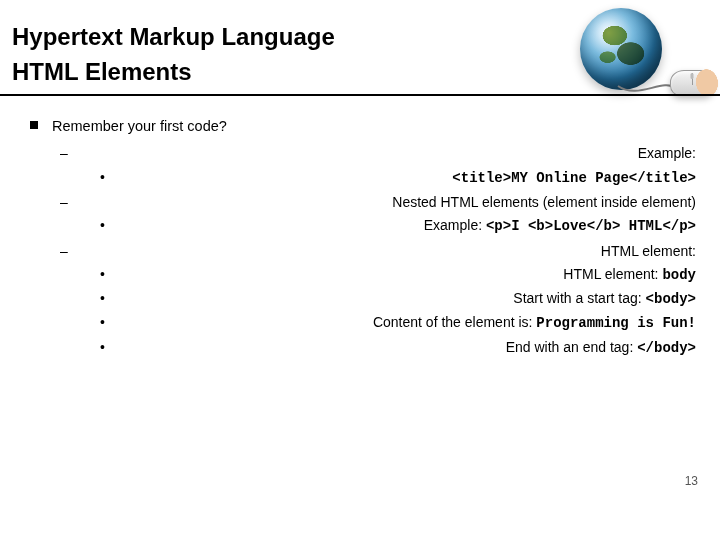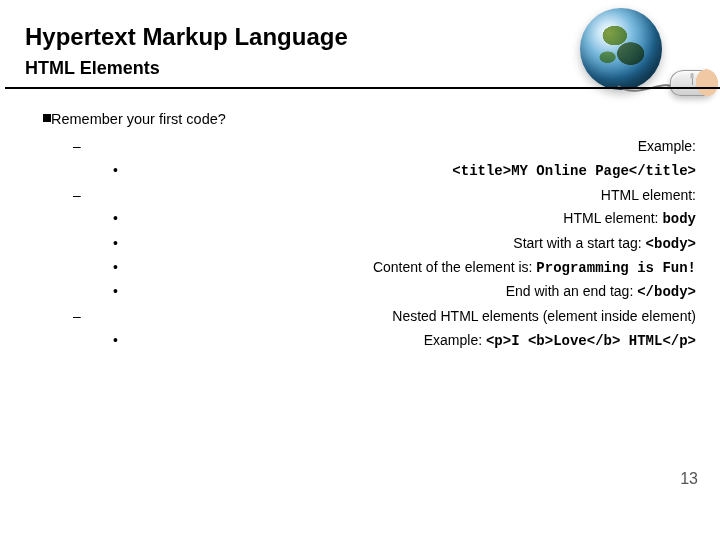--- a/index.html
+++ b/index.html
@@ -1,19 +1,19 @@
 <!DOCTYPE html>
 <html><head>
 <meta charset="utf-8">
 <style>
   * { box-sizing: border-box; margin: 0; padding: 0; }
   html, body { width: 720px; height: 540px; font-family: Arial, Helvetica, sans-serif; background: #fff; color: #000; }
-  .slide { position: relative; width: 720px; height: 502px; padding: 24px 24px 10px 25px; }
+  .slide { position: relative; width: 720px; height: 502px; padding: 24px 24px 10px 12px; }
   .title { font-size: 24px; font-weight: bold; line-height: 1.1; margin-bottom: 8px; }
-  .subtitle { font-size: 18px; font-weight: bold; margin-bottom: 4px; }
+  .subtitle { font-size: 24px; font-weight: bold; margin-bottom: 4px; }
   .rule-wrap { position: relative; height: 10px; margin-bottom: 10px; }
   .rule { position: absolute; left: -20px; right: -24px; top: 4px; height: 2px; background: #000; }
   .decor { position: absolute; top: 8px; right: 0; width: 185px; height: 95px; }
   .globe {
     position: absolute; right: 58px; top: 0; width: 82px; height: 82px; border-radius: 50%;
     background:
       radial-gradient(circle at 35% 30%, #ffffff 0%, #cfe8f7 12%, #7dbde0 30%, #2676a8 60%, #0b3a58 100%);
     box-shadow: inset -6px -10px 18px rgba(0,0,0,.45), 0 4px 10px rgba(0,0,0,.25);
   }
   .land {
@@ -35,31 +35,31 @@
   .hand {
     position: absolute; right: -2px; top: 54px; width: 34px; height: 38px;
     background: radial-gradient(ellipse 18px 22px at 55% 55%, #f0c9a4 0 60%, transparent 62%);
     transform: rotate(-8deg);
   }
   .cable {
     position: absolute; right: 42px; top: 72px; width: 62px; height: 18px;
   }
   .cable svg { stroke: #7a7a7a; stroke-width: 2; fill: none; }
   .body { padding-left: 18px; padding-top: 6px; font-size: 14px; line-height: 1.45; }
-  .sq-row { display: flex; align-items: flex-start; margin-bottom: 6px; }
+  .sq-row { display: flex; align-items: flex-start; gap: 14px; margin-bottom: 6px; }
   .sq { width: 8px; height: 8px; background: #000; margin-top: 5px; flex: 0 0 auto; }
   .top-text { font-size: 14.5px; }
   ul.dash { list-style: none; padding-left: 30px; text-align: right; }
   ul.dash > li { position: relative; padding-left: 18px; margin: 4px 0; }
   ul.dash > li::before { content: "–"; position: absolute; left: 0; top: 0; }
   ul.dot { list-style: none; padding-left: 22px; }
   ul.dot > li { position: relative; padding-left: 16px; margin: 3px 0; }
   ul.dot > li::before { content: "•"; position: absolute; left: 0; top: 0; }
   .code { font-family: "Courier New", Courier, monospace; font-weight: bold; }
-  .page-num { position: absolute; right: 22px; bottom: 14px; font-size: 16px; color: #555; }
+  .page-num { position: absolute; right: 22px; bottom: 14px; font-size: 12px; color: #555; }
 </style>
 </head>
 <body>
 
 <div class="slide">
 
   <div class="decor">
     <div class="globe"></div>
     <div class="land"></div>
     <div class="cable">
@@ -87,33 +87,33 @@
 
     <ul class="dash">
       <li>
         <span>Example:</span>
         <ul class="dot">
           <li><span class="code">&lt;title&gt;MY Online Page&lt;/title&gt;</span></li>
         </ul>
       </li>
 
       <li>
+        <span>Nested HTML elements (element inside element)</span>
+        <ul class="dot">
+          <li><span>Example: </span><span class="code">&lt;p&gt;I &lt;b&gt;Love&lt;/b&gt; HTML&lt;/p&gt;</span></li>
+        </ul>
+      </li>
+
+      <li>
         <span>HTML element:</span>
         <ul class="dot">
           <li><span>HTML element: </span><span class="code">body</span></li>
           <li><span>Start with a start tag: </span><span class="code">&lt;body&gt;</span></li>
           <li><span>Content of the element is: </span><span class="code">Programming is Fun!</span></li>
           <li><span>End with an end tag: </span><span class="code">&lt;/body&gt;</span></li>
-        </ul>
-      </li>
-
-      <li>
-        <span>Nested HTML elements (element inside element)</span>
-        <ul class="dot">
-          <li><span>Example: </span><span class="code">&lt;p&gt;I &lt;b&gt;Love&lt;/b&gt; HTML&lt;/p&gt;</span></li>
         </ul>
       </li>
     </ul>
 
   </div>
 
   <div class="page-num">13</div>
 </div>
 
 </body></html>

